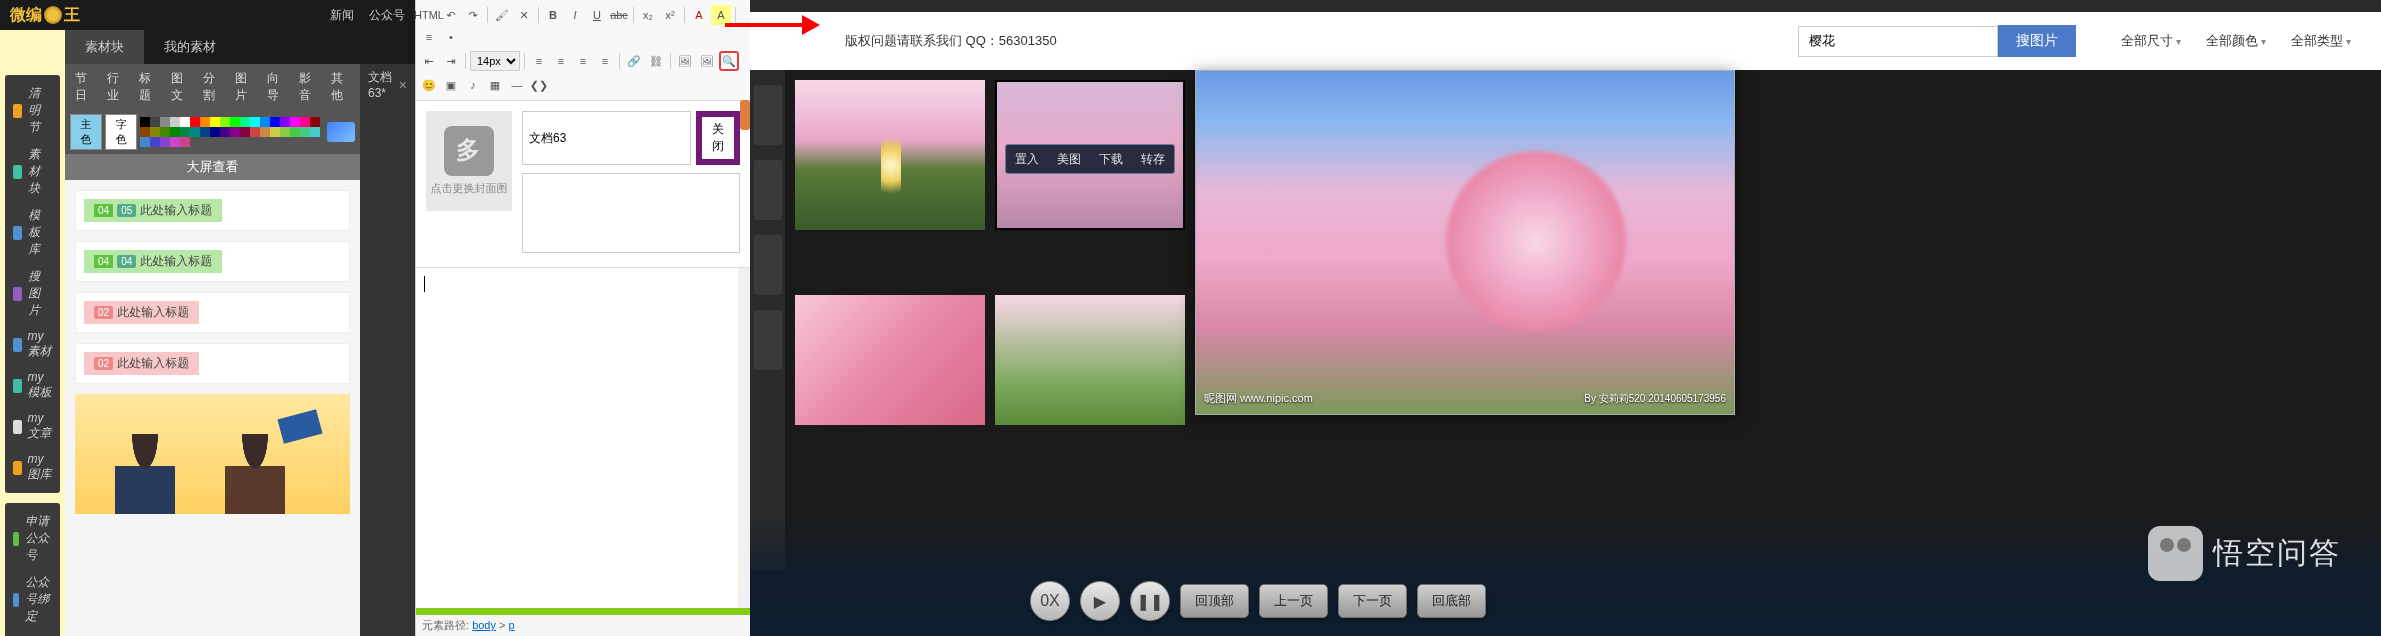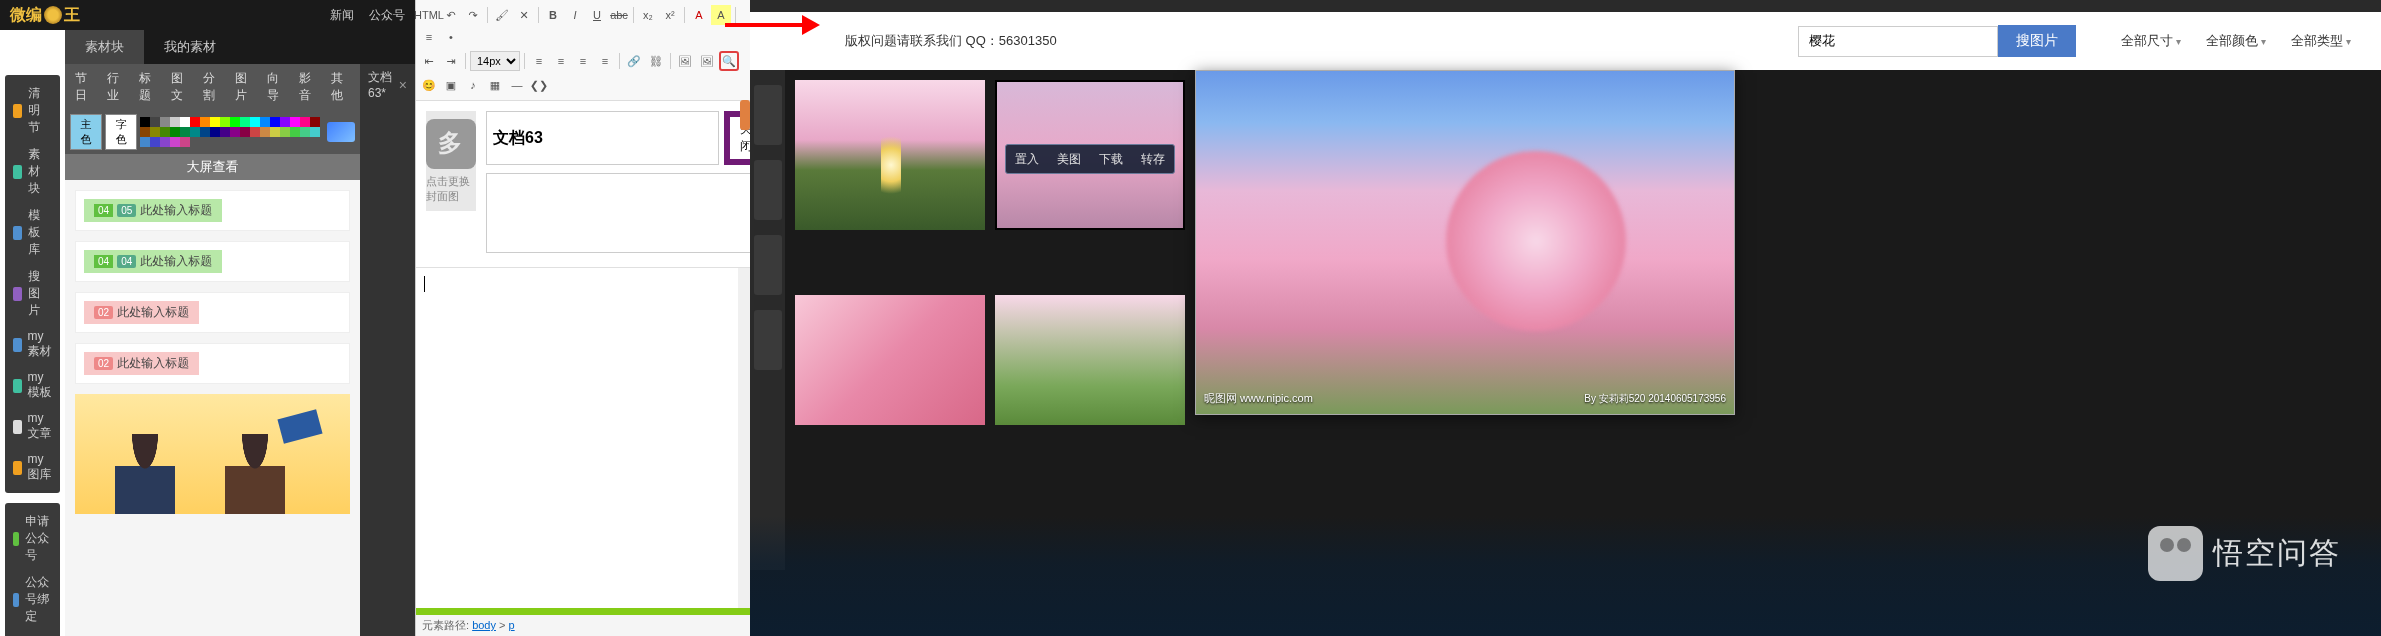--- a/index.html
+++ b/index.html
@@ -7,21 +7,21 @@
 
 
 .left-panel { position: absolute; left: 0; top: 0; width: 415px; height: 636px; background: #333; }
 .top-bar { height: 30px; background: #1a1a1a; display: flex; align-items: center; padding: 8px 10px; }
 .logo { color: #f0c040; font-size: 16px; font-weight: bold; display: flex; align-items: center; gap: 2px; }
 .logo-icon { width: 18px; height: 18px; background: radial-gradient(circle, #f0c040 40%, #8a5a10 100%); border-radius: 50%; display: inline-block; }
 .top-links { margin-left: auto; display: flex; gap: 15px; }
 .top-links span { color: #ccc; font-size: 12px; cursor: pointer; }
 
 .side-and-main { display: flex; height: calc(100% - 30px); }
-.far-sidebar { width: 85px; background: #ffffff; padding-top: 40px; }
+.far-sidebar { width: 85px; background: #fef9c3; padding-top: 40px; font-style: italic; }
 .far-sidebar .group { background: #3a3a3a; margin: 5px 5px 10px 5px; border-radius: 3px; padding: 5px 0; }
 .far-sidebar .item { display: flex; align-items: center; gap: 6px; padding: 5px 8px; color: #ccc; font-size: 12px; cursor: pointer; }
 .far-sidebar .item .ico { width: 14px; height: 14px; display: inline-block; }
 .ico-orange { background: #f0a020; border-radius: 2px; }
 .ico-teal { background: #40c0a0; border-radius: 2px; }
 .ico-blue { background: #5090d0; border-radius: 2px; }
 .ico-purple { background: #9060c0; border-radius: 2px; }
 .ico-white { background: #ddd; border-radius: 2px; }
 .ico-green { background: #60c040; border-radius: 2px; }
 
@@ -72,21 +72,21 @@
 .tb-select { font-size: 11px; height: 20px; border: 1px solid #ccc; padding: 0 2px; }
 .tb-btn.hl { border: 2px solid #e04040; border-radius: 3px; }
 
 .cover-area { padding: 10px; display: flex; gap: 10px; }
 .cover-box { width: 100px; height: 100px; background: #e8e8e8; display: flex; flex-direction: column; align-items: center; justify-content: center; cursor: pointer; }
 .cover-ico { width: 50px; height: 50px; background: #999; border-radius: 8px; position: relative; }
 .cover-ico::before { content: '多'; position: absolute; top: 8px; left: 12px; color: #e8e8e8; font-size: 24px; font-weight: bold; }
 .cover-text { font-size: 11px; color: #888; margin-top: 5px; }
 .title-area { flex: 1; }
 .title-row { display: flex; gap: 5px; margin-bottom: 8px; }
-.title-input { flex: 1; padding: 4px 6px; font-size: 16px; border: 1px solid #ccc; font-weight: bold; }
+.title-input { flex: 1; padding: 4px 6px; font-size: 12px; border: 1px solid #ccc; }
 .close-btn { padding: 4px 10px; font-size: 12px; background: #fff; border: 6px solid #701a75; cursor: pointer; }
 .desc-textarea { width: 100%; height: 80px; border: 1px solid #ccc; padding: 4px; font-size: 12px; resize: none; }
 
 .editor-body { height: 380px; border-top: 1px solid #e0e0e0; padding: 8px; position: relative; }
 .cursor-line { width: 1px; height: 16px; background: #000; animation: blink 1s infinite; }
 @keyframes blink { 50% { opacity: 0; } }
 .scroll-track { position: absolute; right: 0; top: 0; width: 12px; height: 100%; background: #f0f0f0; }
 .scroll-thumb-top { position: absolute; right: 0; top: 100px; width: 10px; height: 30px; background: #e08040; border-radius: 3px; }
 
 .path-bar { position: absolute; bottom: 0; left: 0; right: 0; padding: 3px 6px; font-size: 11px; color: #666; background: #f5f5f5; border-top: 7px solid #84cc16; }
@@ -427,13 +427,22 @@
       <div class="wm-left">昵图网 www.nipic.com</div>
       <div class="wm-right">By 安莉莉520 20140605173956</div>
     </div>
   </div>
   <div class="bottom-overlay">
     <div class="brand-wm">
       <div class="brand-ico"></div>
       <div class="brand-text">悟空问答</div>
     </div>
   </div>
+  <div class="nav-controls">
+    <div class="nav-round">0X</div>
+    <div class="nav-round">▶</div>
+    <div class="nav-round">❚❚</div>
+    <div class="nav-pill">回顶部</div>
+    <div class="nav-pill">上一页</div>
+    <div class="nav-pill">下一页</div>
+    <div class="nav-pill">回底部</div>
+  </div>
 </div>
 
 </body></html>

